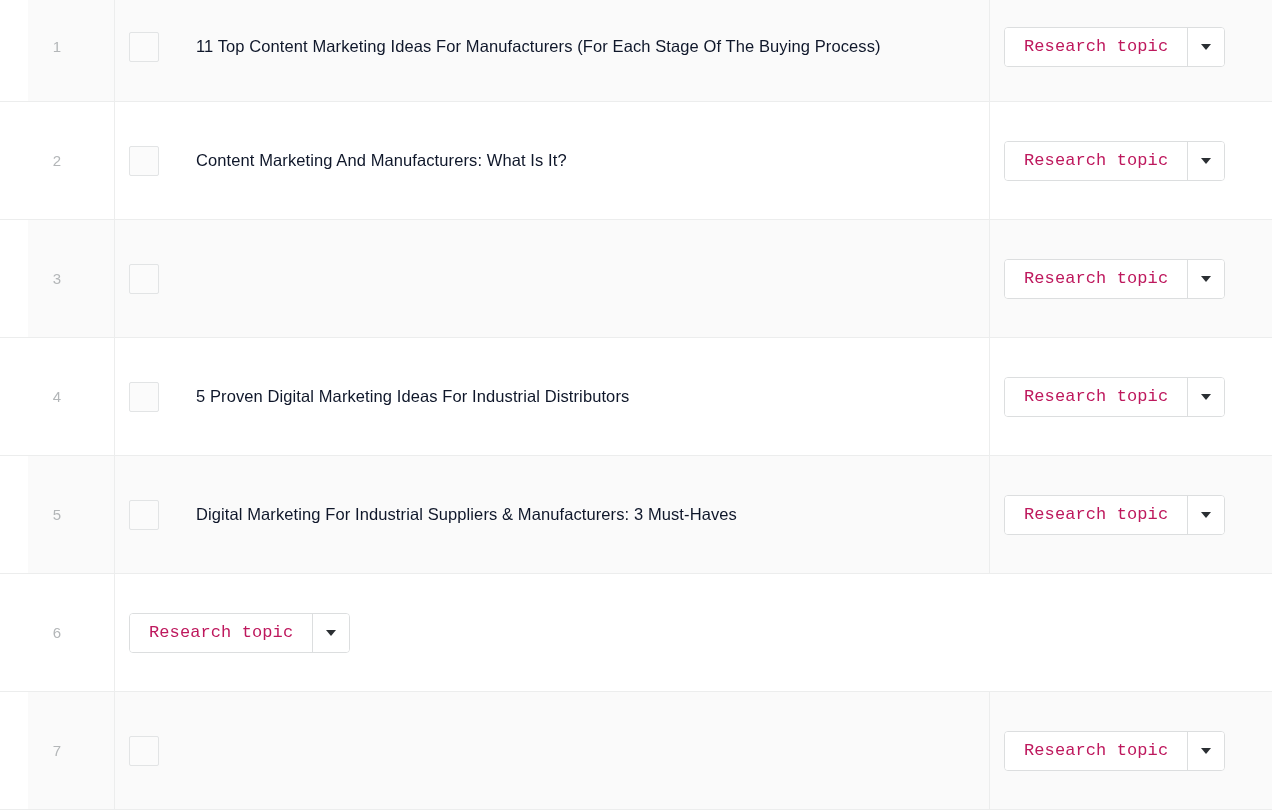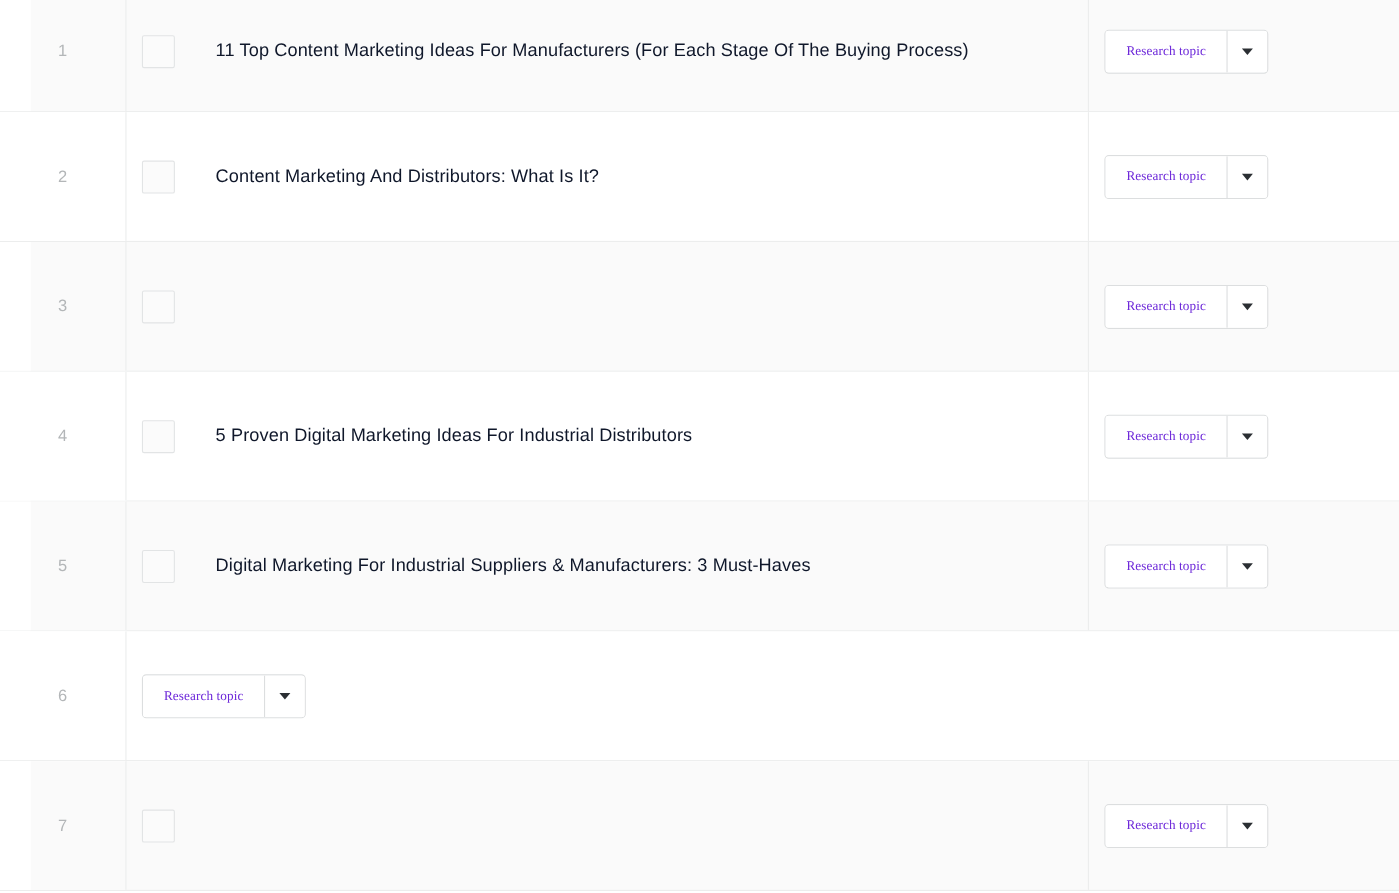--- a/index.html
+++ b/index.html
@@ -114,25 +114,25 @@
     border-radius: 4px;
     background: #ffffff;
     overflow: hidden;
   }
 
   .split-button-main {
     display: flex;
     align-items: center;
     justify-content: center;
     padding: 0 19px;
-    font-size: 12px;
-    color: #6d28d9;
+    font-size: 17px;
+    color: #be185d;
     background: #ffffff;
     border: none;
-    font-family: Liberation Serif, serif;
+    font-family: Liberation Mono, monospace;
     cursor: pointer;
     white-space: nowrap;
     letter-spacing: 0.1px;
   }
 
   .split-button-toggle {
     display: flex;
     align-items: center;
     justify-content: center;
     width: 37px;
@@ -168,21 +168,21 @@
           <span class="caret-icon"></span>
         </div>
       </div>
     </div>
   </div>
 
   <div class="topic-row">
     <div class="index-cell">2</div>
     <div class="title-cell">
       <div class="row-checkbox"></div>
-      <div class="topic-title">Content Marketing And Distributors: What Is It?</div>
+      <div class="topic-title">Content Marketing And Manufacturers: What Is It?</div>
     </div>
     <div class="action-cell">
       <div class="split-button">
         <button class="split-button-main">Research topic</button>
         <div class="split-button-toggle">
           <span class="caret-icon"></span>
         </div>
       </div>
     </div>
   </div>

